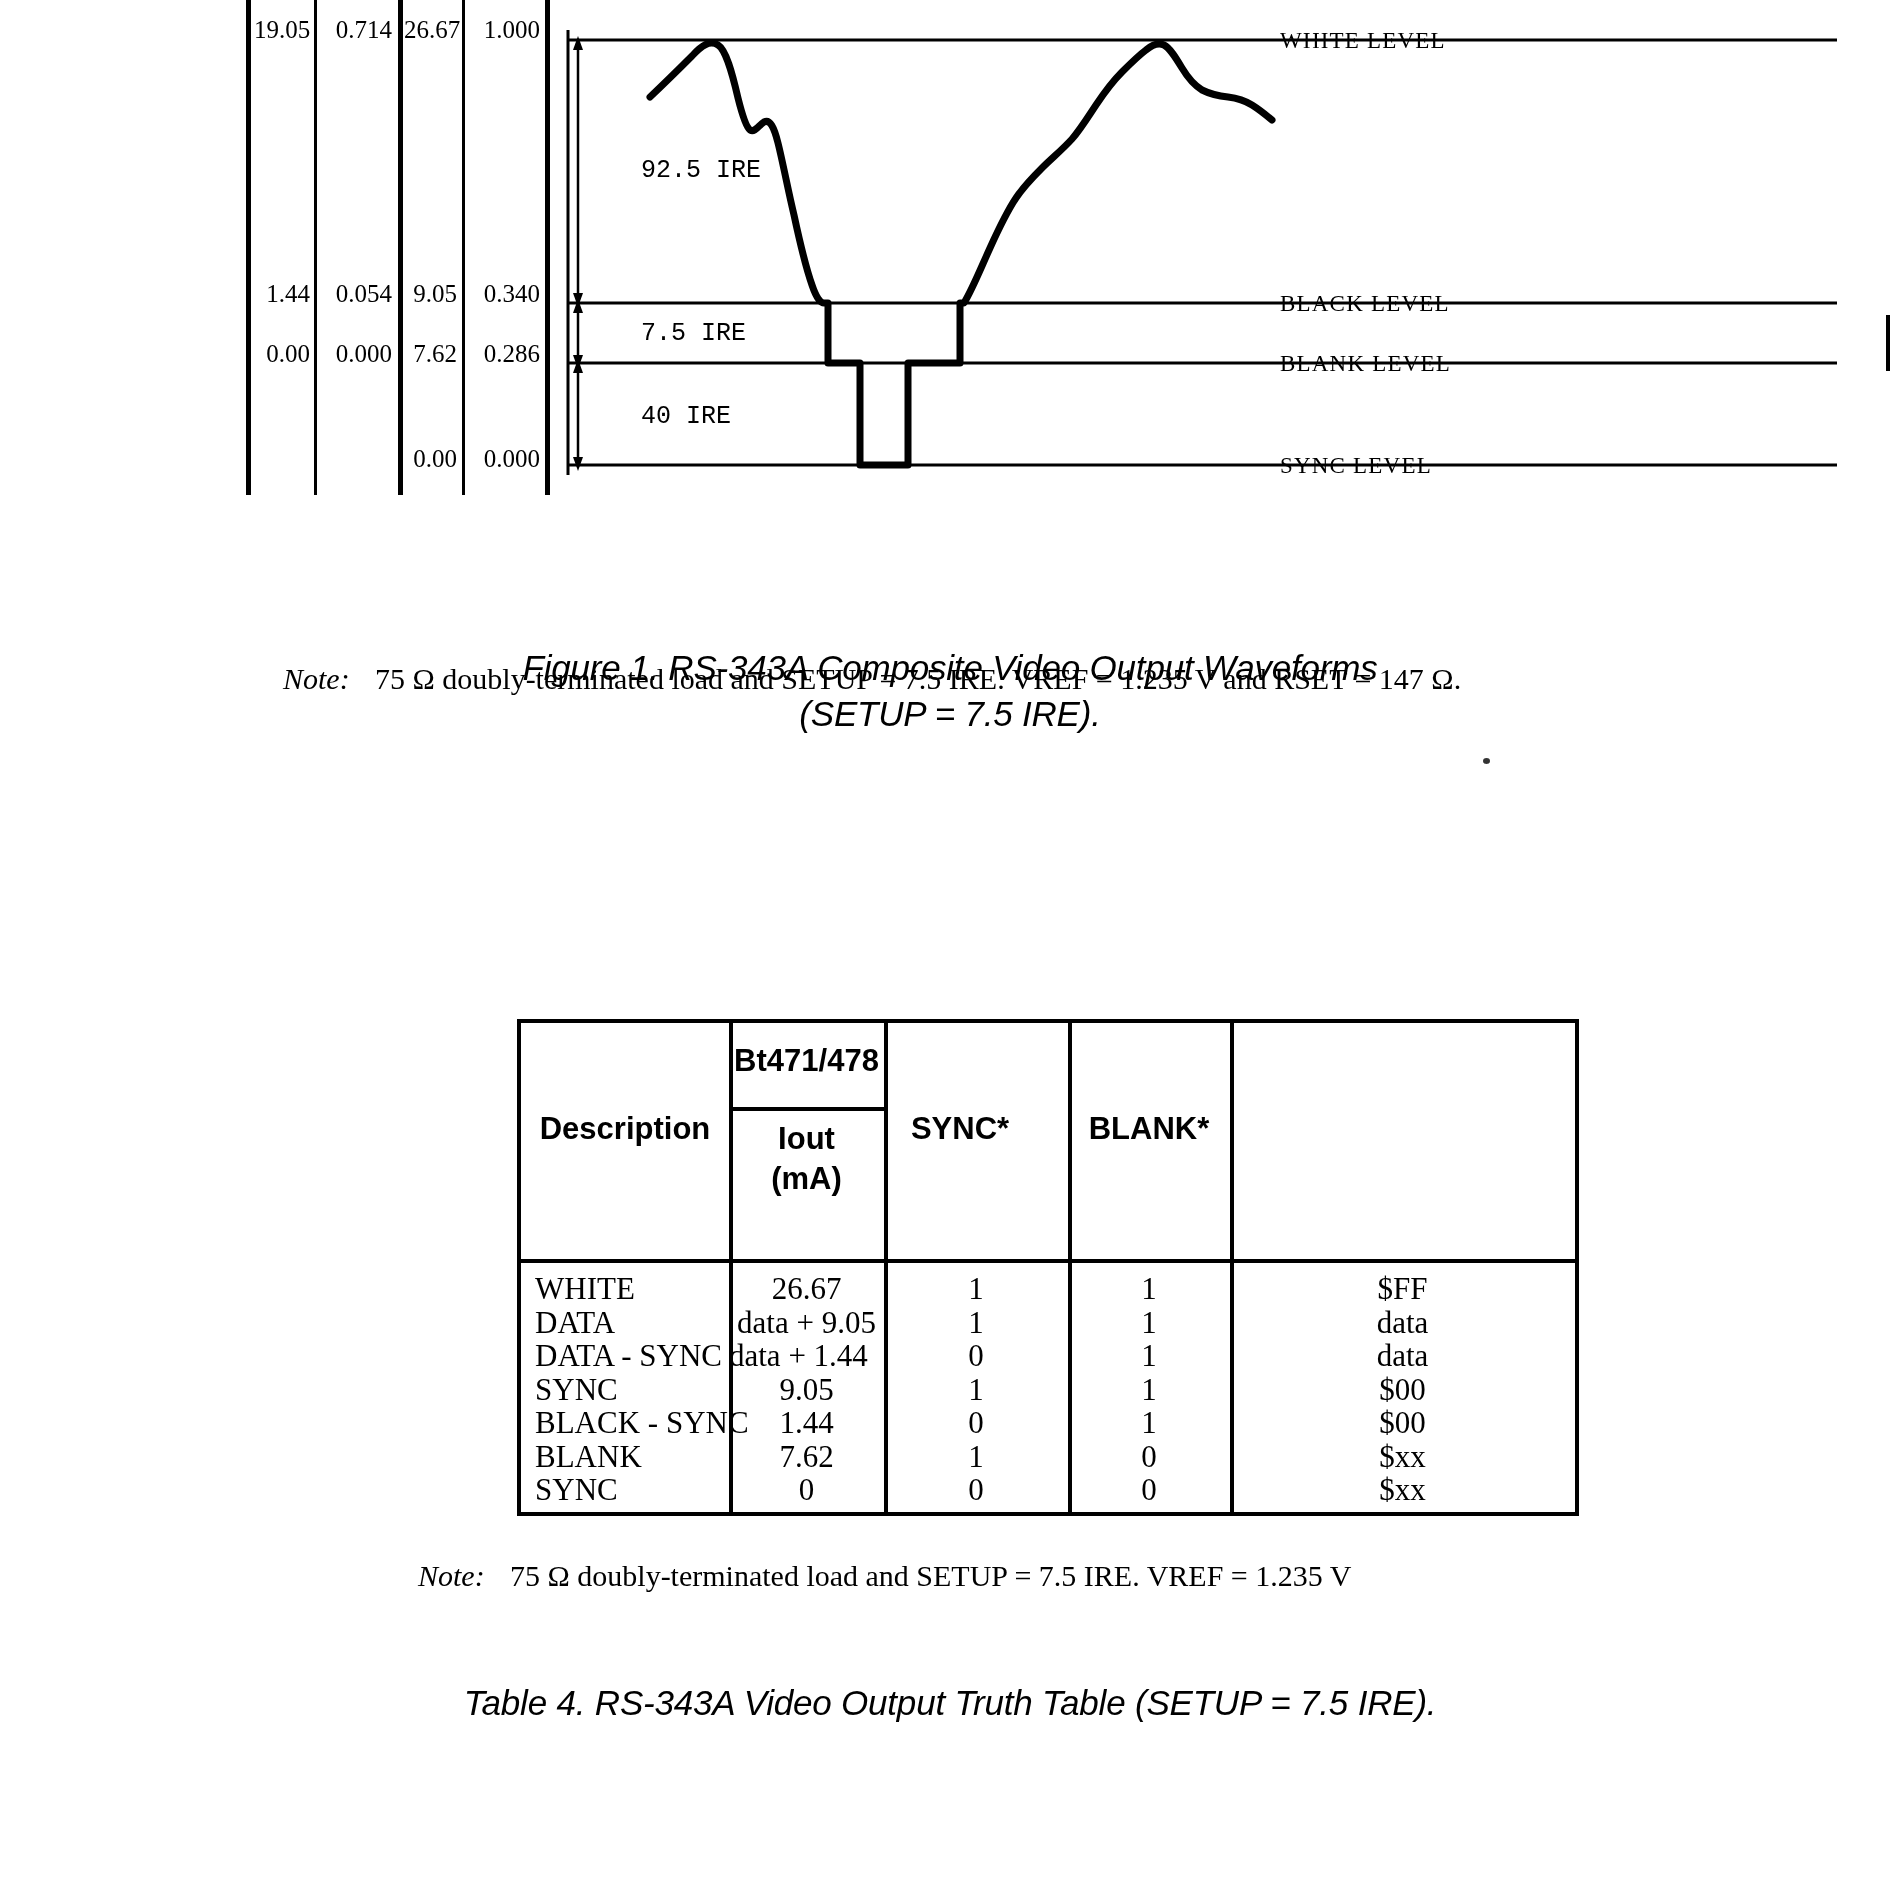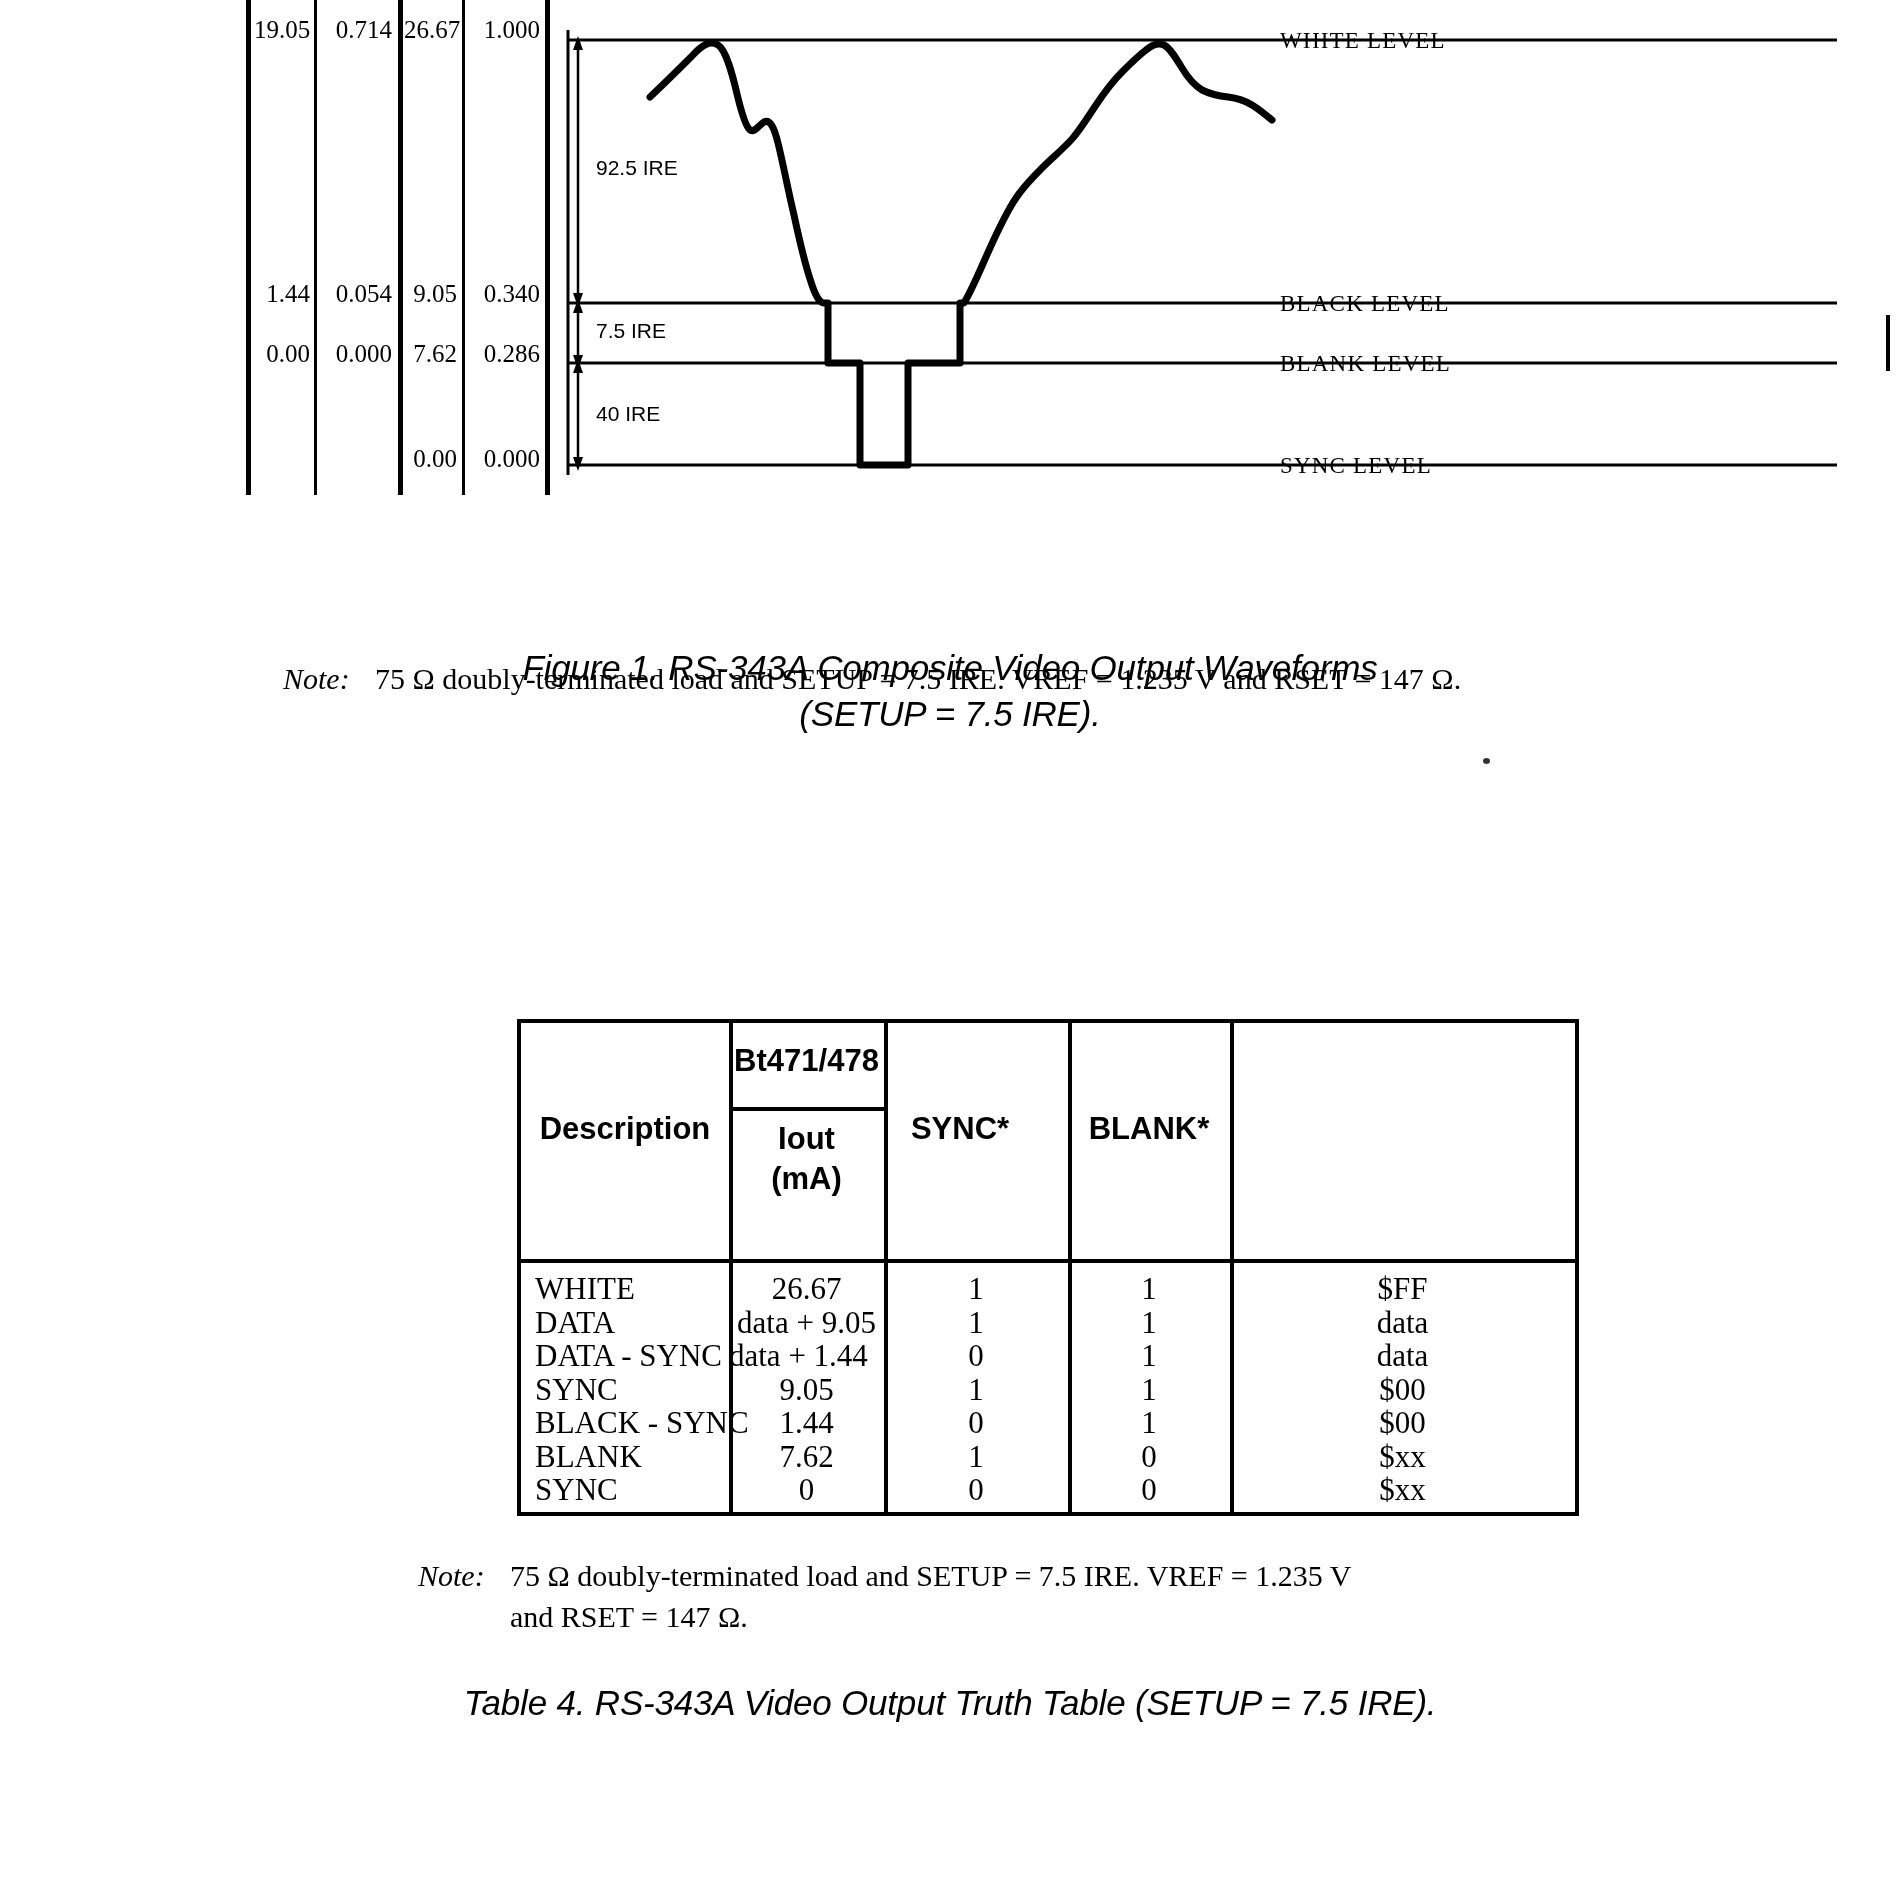--- a/index.html
+++ b/index.html
@@ -43,23 +43,24 @@
   }
   .level-label {
     position: absolute;
     font-family: "Liberation Serif", "DejaVu Serif", serif;
     font-size: 23px;
     letter-spacing: 1.2px;
     white-space: nowrap;
   }
   .ire-label {
     position: absolute;
-    font-size: 21px;
+    font-size: 25px;
     white-space: nowrap;
-    font-family: Liberation Sans, sans-serif;
+    font-family: Liberation Mono, monospace;
+    margin-left: 45px;
   }
 
   
   .note-block {
     position: absolute;
     font-size: 30px;
     line-height: 41px;
   }
   .note-word {
     font-style: italic;
@@ -293,16 +294,15 @@
       <div class="tt-row-cell ctr" style="left: 547px; width: 162px; top: 209px;">0</div>
       <div class="tt-row-cell ctr" style="left: 709px; width: 345px; top: 209px;">$xx</div>
     </div>
 </div>
 
 <div class="note-block" style="left:418px; top:1555px; width:1200px;">
   <div style="display:flex; align-items:baseline;">
     <span class="note-word" style="width:92px; flex:none;">Note:</span>
     <span class="note-body">75 Ω doubly-terminated load and SETUP = 7.5 IRE.  VREF = 1.235 V</span>
   </div>
-  <div class="note-body" style="padding-left:92px;">and RSET = 147 Ω.</div>
 </div>
 
 <div class="caption" style="left:300px; top:1680px; width:1300px;">Table 4.  RS-343A Video Output Truth Table (SETUP = 7.5 IRE).</div>
 
 </body></html>

